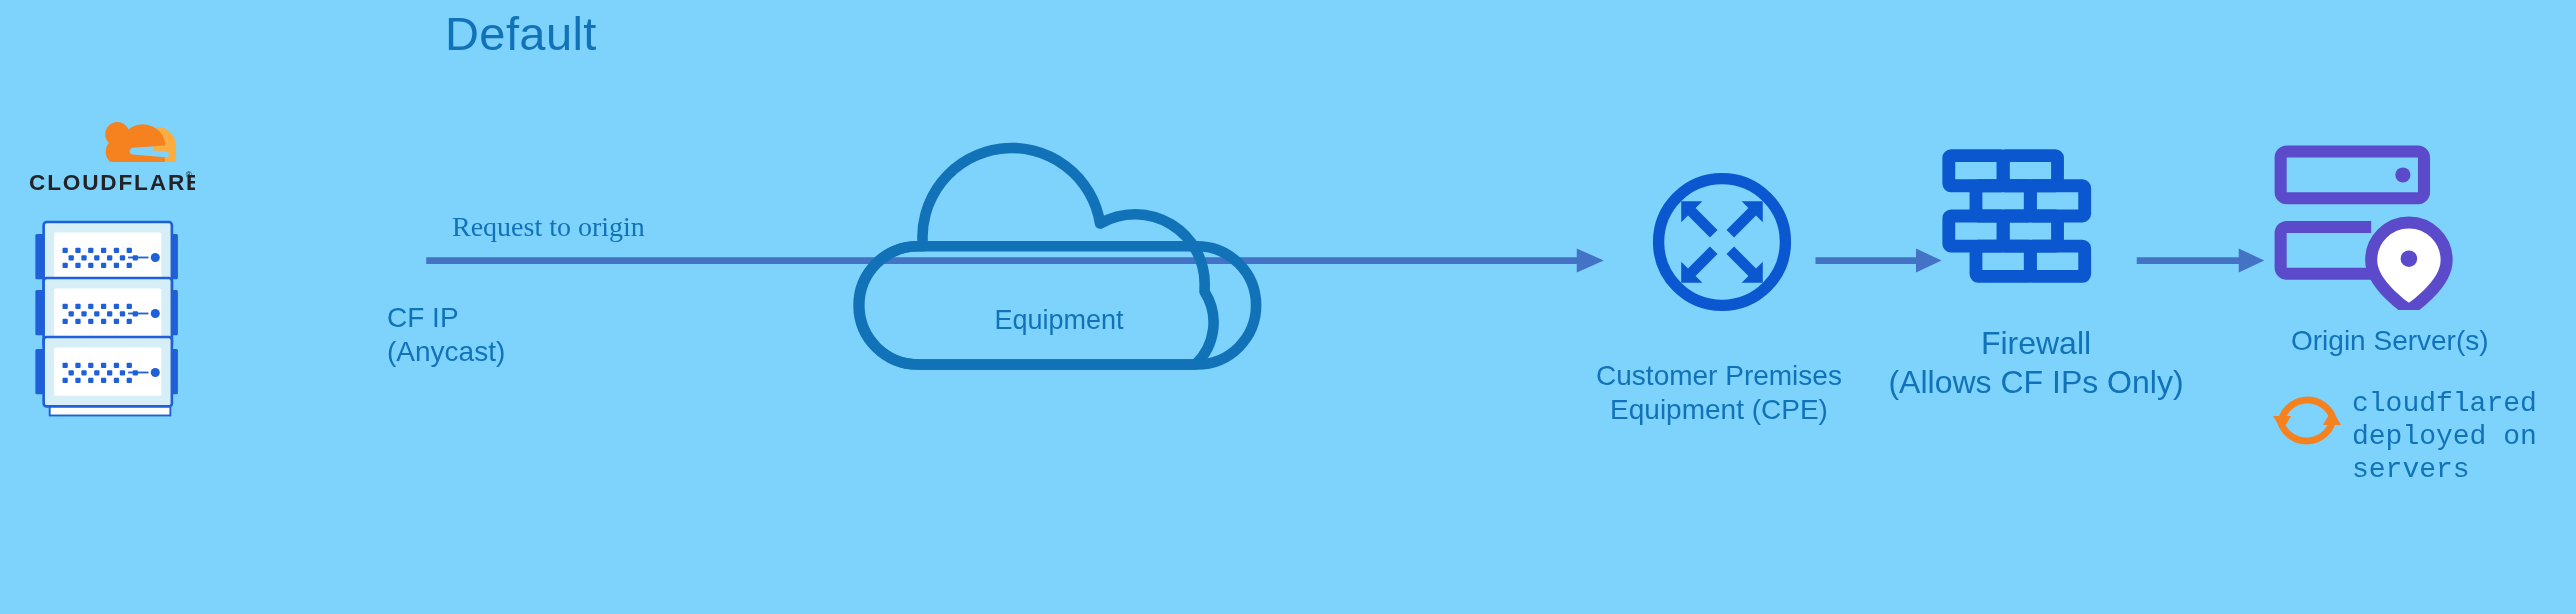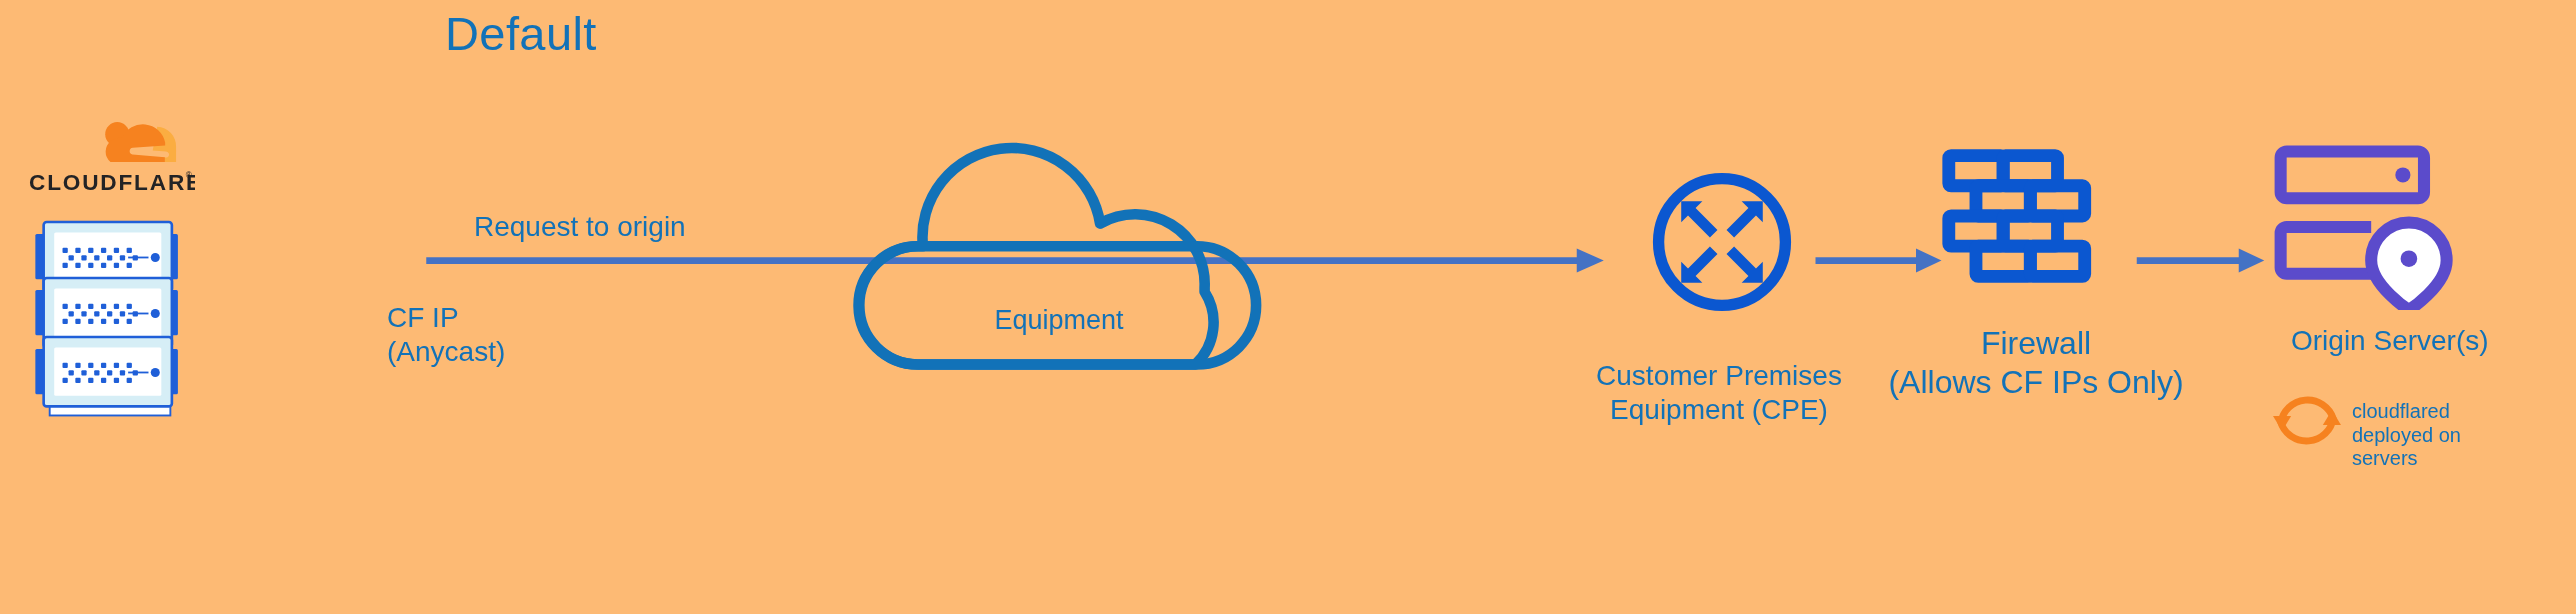--- a/index.html
+++ b/index.html
@@ -5,21 +5,21 @@
 <style>
   html, body {
     margin: 0;
     padding: 0;
     background: #ffffff;
   }
   #stage {
     position: relative;
     width: 2576px;
     height: 614px;
-    background: #fdba74;
+    background: #7dd3fc;
     font-family: "Liberation Sans", sans-serif;
     overflow: hidden;
   }
   .abs { position: absolute; }
 
   
   #page-title {
     left: 445px;
     top: 4.5px;
     font-size: 47px;
@@ -43,42 +43,42 @@
   #rack-1 { left: 30px; top: 216px; }
   #rack-2 { left: 30px; top: 272px; }
   #rack-3 { left: 30px; top: 331px; }
 
   
   .label {
     color: #1272B8;
     white-space: nowrap;
     line-height: 1.22;
   }
-  #label-request-to-origin { left: 474px; top: 210px; font-size: 28px; }
+  #label-request-to-origin { left: 452px; top: 210px; font-size: 28px; font-family: Liberation Serif, serif; }
   #label-cf-ip { left: 387px; top: 274px; font-size: 28px; margin-top: 27px; }
 
   #label-cpe {
     left: 1560px; top: 339px;
     font-size: 28px; text-align: center; width: 318px; margin-top: 20px;
   }
   #label-firewall {
     left: 1877px; top: 324px;
     font-size: 32px; text-align: center; width: 318px;
   }
   #label-origin {
     left: 2291px; top: 324px;
     font-size: 28px; text-align: left;
   }
   #label-internet {
     left: 938px; top: 304px;
     font-size: 27px; text-align: center; width: 242px;
   }
   #label-cloudflared {
-    left: 2352px; top: 400px;
-    font-size: 20px; line-height: 1.18;
+    left: 2352px; top: 387px;
+    font-size: 28px; line-height: 1.18; font-family: Liberation Mono, monospace;
   }
 
   
   .arrow-wrap svg { display: block; }
   #arrow-main { left: 421px; top: 247px; }
   #arrow-cpe-fw { left: 1815px; top: 247px; }
   #arrow-fw-origin { left: 2136px; top: 247px; }
 
   
   #internet-cloud { left: 829px; top: 110px; }

